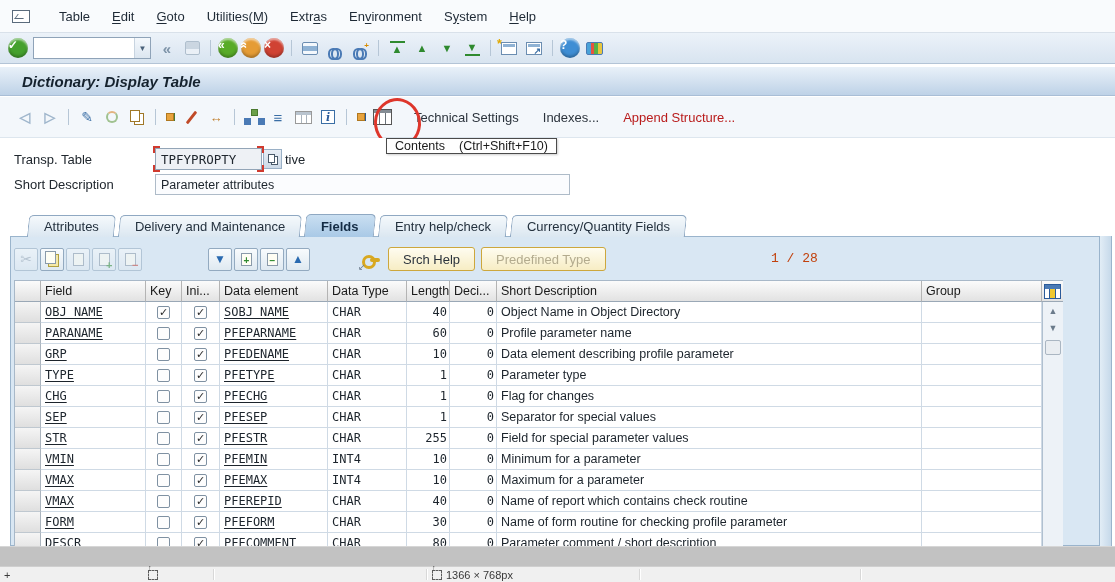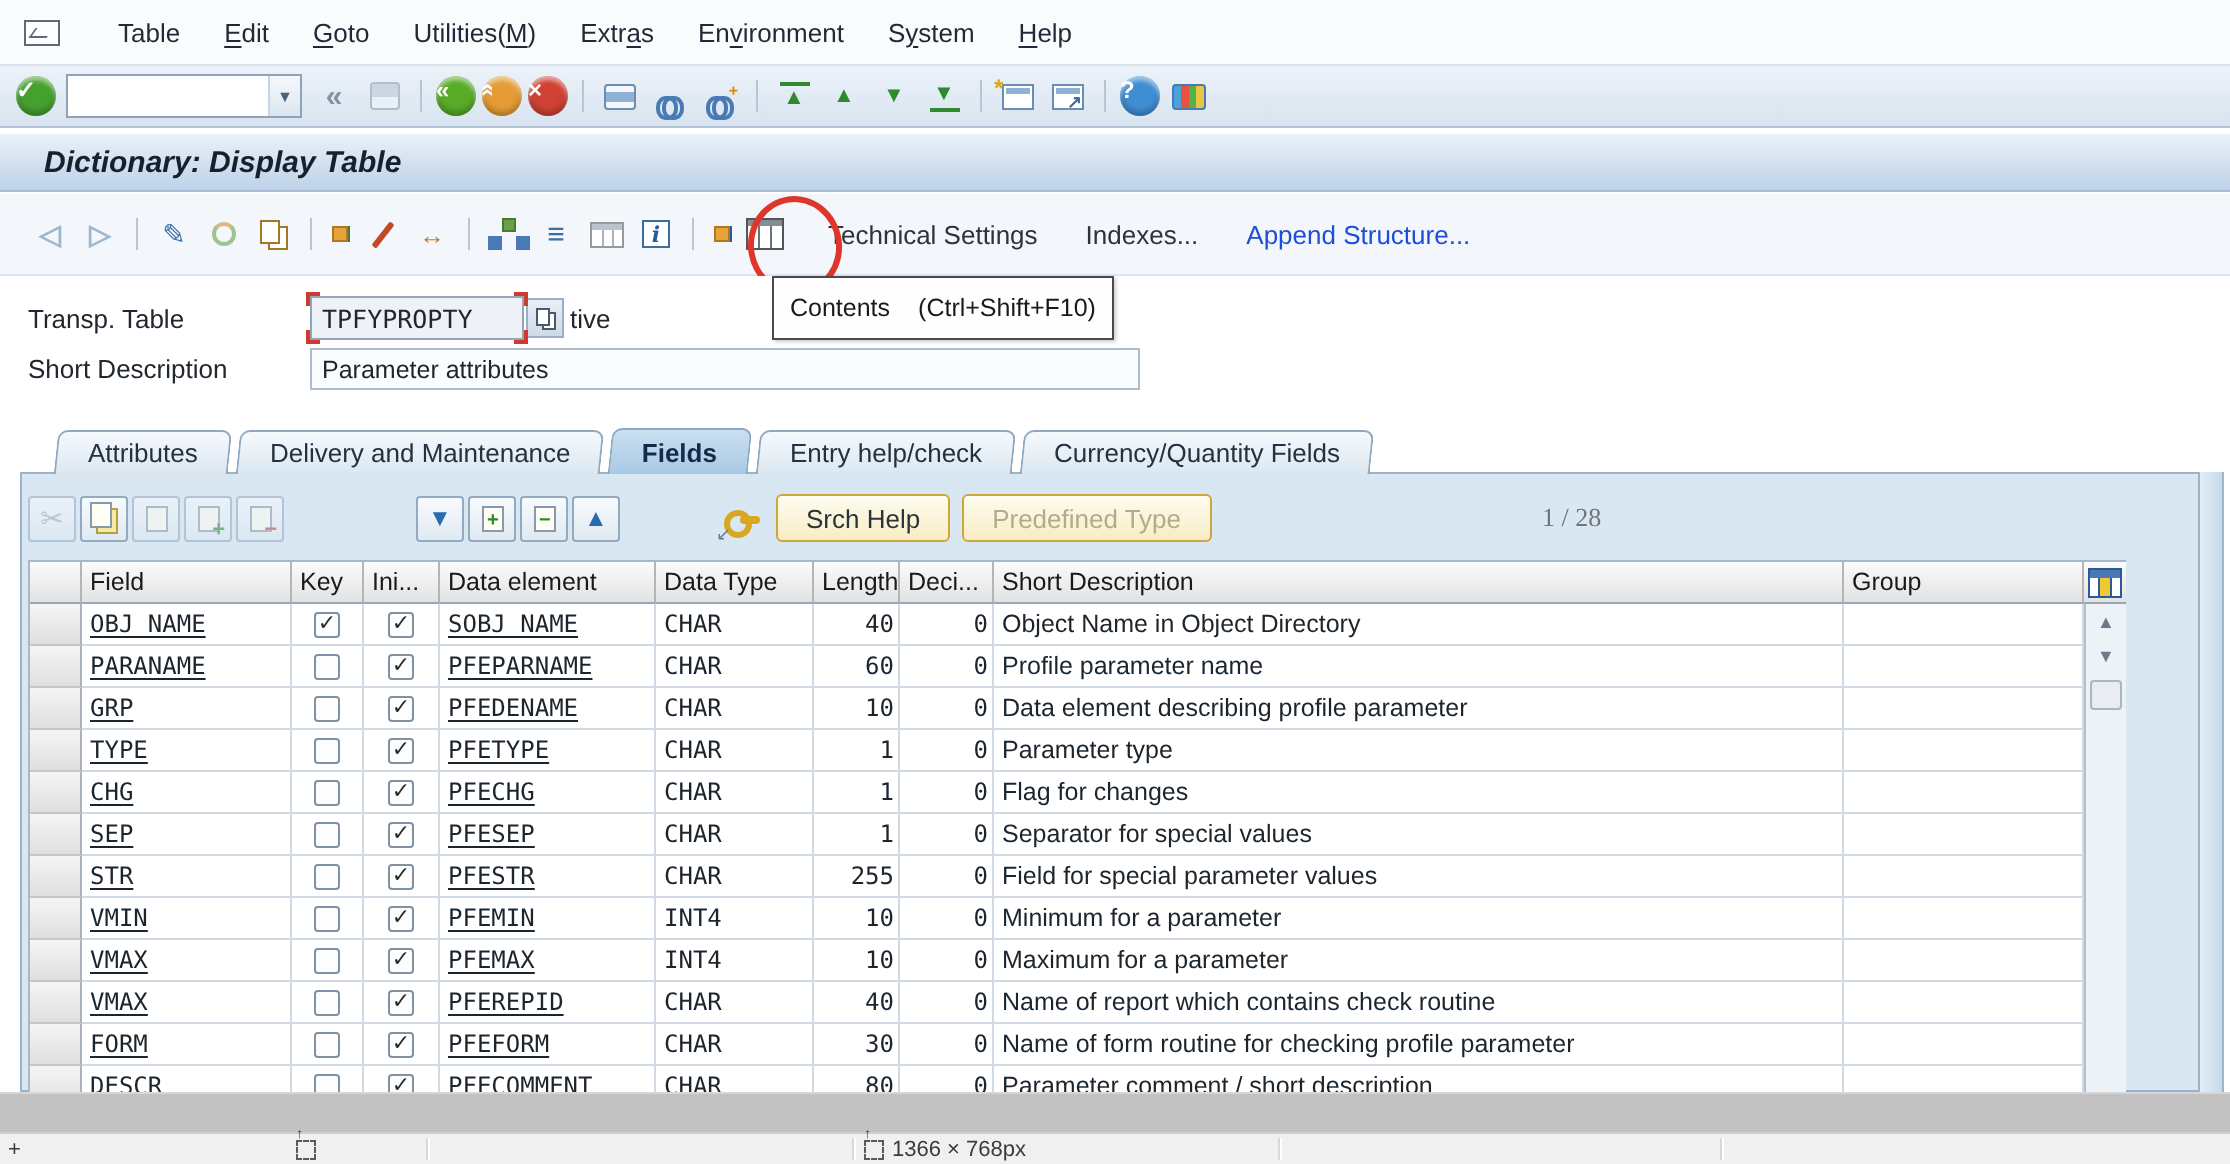--- a/index.html
+++ b/index.html
@@ -75,25 +75,25 @@
   .minitable { width:17px; height:13px; border:1px solid #999;
     background:linear-gradient(#b9c4cf 0 3px, transparent 3px),
       linear-gradient(90deg, transparent 0 5px, #aab4be 5px 6px, transparent 6px 10px, #aab4be 10px 11px, transparent 11px); background-color:#fff; }
   .minitable.dark { width:19px; height:16px; border-color:#555;
     background:linear-gradient(#848c94 0 3px, transparent 3px),
       linear-gradient(90deg, transparent 0 5px, #6a727a 5px 6px, transparent 6px 11px, #6a727a 11px 12px, transparent 12px); background-color:#fff; }
   .infoic { width:14px; height:14px; background:#fff; border:1px solid #3a6ea5; color:#2a5a9a;
     font-family:"DejaVu Serif", serif; font-style:italic; font-weight:bold; font-size:11px;
     display:flex; align-items:center; justify-content:center; }
   .apptb .txtbtn { font-size:13px; color:#2b333c; padding:0 12px; white-space:nowrap; }
-  .apptb .txtbtn.disabled { color:#1d4ed8; }
+  .apptb .txtbtn.disabled { color:#b91c1c; }
 
   .redcircle { position:absolute; left:374px; top:98px; width:47px; height:50px;
     border:3px solid #de362b; border-radius:50%; transform:rotate(-8deg); pointer-events:none; }
-  .tooltip { position:absolute; left:386px; top:138px; height:32px; background:#fefefe;
+  .tooltip { position:absolute; left:386px; top:138px; height:16px; background:#fefefe;
     border:1px solid #4a4a4a; display:flex; align-items:center; padding:0 8px; gap:14px;
     font-size:12.5px; color:#1a1a1a; box-shadow:1px 1px 2px rgba(0,0,0,.2); z-index:5; }
 
   
   .formarea { position:absolute; top:138px; left:0; right:0; height:76px; background:#fff; }
   .frow { position:absolute; left:14px; display:flex; align-items:center; font-size:13px; color:#20272e; }
   .frow .lbl { width:141px; }
   .fld1 { position:relative; width:107px; height:22px; border:1px solid #93a5b7; background:#eef1f5;
     display:flex; align-items:center; padding-left:5px; font-family:"DejaVu Sans Mono", monospace; font-size:12.5px; }
   .corner { position:absolute; width:7px; height:7px; pointer-events:none; }
@@ -133,21 +133,21 @@
   .sheet.inarr::after { content:"+"; position:absolute; left:2px; top:1px; color:#2f8a2f; font-weight:bold; font-size:10px; }
   .sheet.outarr::after { content:"−"; position:absolute; left:2px; top:1px; color:#2f8a2f; font-weight:bold; font-size:10px; }
   .chev { color:#2a6ab0; font-size:12px; font-weight:bold; }
   .keyic { width:22px; height:22px; border:none; background:none; }
   .keyic .bar { width:10px; height:4px; background:#d8a820; border-radius:2px; position:absolute; right:2px; top:10px; }
   .keyic::before { content:""; position:absolute; left:2px; top:7px; width:8px; height:8px; border:3px solid #d8a820; border-radius:50%; }
   .keyic::after { content:"↙"; position:absolute; left:-2px; bottom:-2px; font-size:9px; color:#6a7a8a; }
   .ybtn { height:24px; border:1px solid #cda73c; border-radius:3px; background:linear-gradient(#fefcf0,#f7edc4);
     font-size:13px; color:#2b333c; display:inline-flex; align-items:center; justify-content:center; padding:0 14px; margin-left:4px; }
   .ybtn.dis { color:#b3ab8e; }
-  .pos { position:absolute; left:760px; top:14px; font-size:13px; color:#737373; font-family:Liberation Serif, serif; }
+  .pos { position:absolute; left:760px; top:14px; font-size:13px; color:#c2410c; font-family:Liberation Mono, monospace; }
 
   
   .gridwrap { position:absolute; top:43px; left:3px; width:1049px; height:266px; overflow:hidden;
     border-left:1px solid #a8b8c8; border-top:1px solid #a8b8c8; background:#fff; }
   .ghead { display:grid; grid-template-columns:26px 105px 36px 38px 108px 79px 43px 47px 425px 120px 22px; height:21px; }
   .ghead .hc { background:linear-gradient(#fbfbfb,#e2e2e2); border-right:1px solid #b4b4b4; border-bottom:1px solid #9aa8b6;
     font-size:12.5px; color:#1a1a1a; display:flex; align-items:center; padding-left:4px; white-space:nowrap; overflow:hidden; }
   .ghead .hc.icohc { justify-content:center; padding:0; }
   .cfgtable { width:17px; height:15px; border:1px solid #2a5a9a;
     background:linear-gradient(#4a7ab5 0 4px, transparent 4px),

